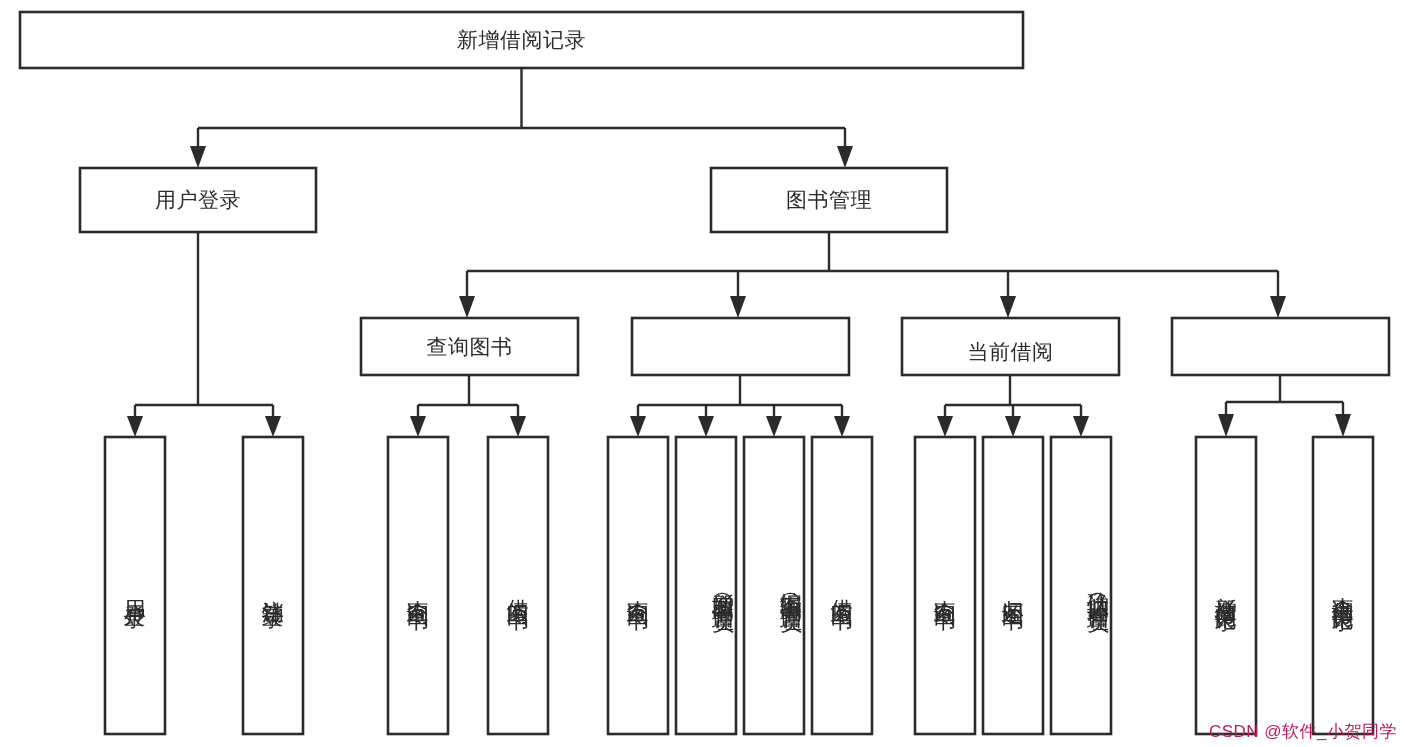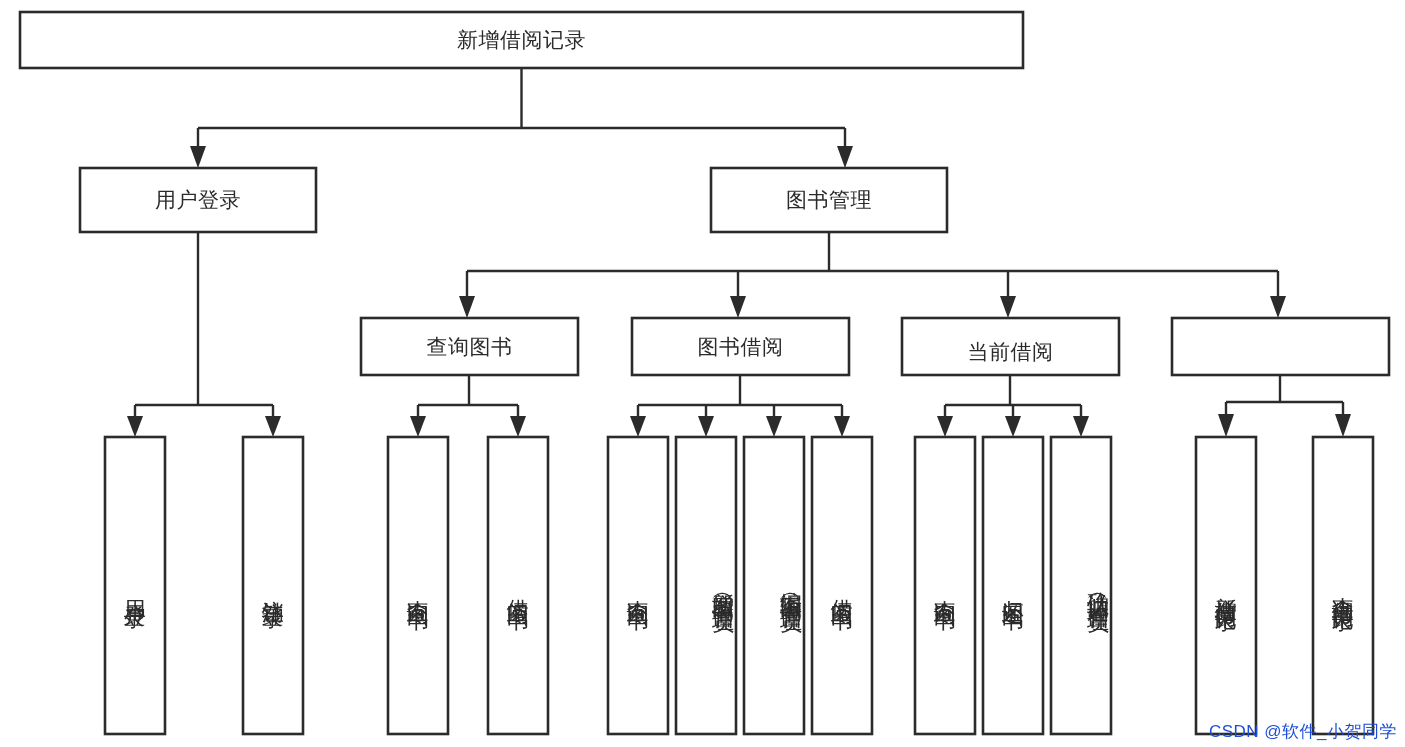--- a/index.html
+++ b/index.html
@@ -61,21 +61,21 @@
     font-size: 22px;
     letter-spacing: 3px;
     line-height: 1.15;
     padding-top: 4px;
   }
   .watermark {
     position: absolute;
     right: 8px;
     bottom: 4px;
     font-size: 17px;
-    color: #1d4ed8;
+    color: #be185d;
     font-family: "Liberation Sans", "DejaVu Sans", sans-serif;
     white-space: nowrap;
     letter-spacing: 0.5px;
   }
 </style>
 </head>
 <body>
 
 <div id="diagram-root">
 
@@ -173,21 +173,20 @@
       <rect class="node-box" x="1313" y="437" width="60" height="297"></rect>
     </g>
   </svg>
 
   <div class="node-label horizontal" style="left:20px; top:12px; width:1003px; height:56px;">新增借阅记录</div>
 
   <div class="node-label horizontal" style="left:80px; top:168px; width:236px; height:64px;">用户登录</div>
   <div class="node-label horizontal" style="left:711px; top:168px; width:236px; height:64px;">图书管理</div>
 
   <div class="node-label horizontal" style="left:361px; top:318px; width:217px; height:57px;">查询图书</div>
-  <div class="node-label horizontal" style="left:632px; top:318px; width:217px; height:57px;">图书借阅</div>
   <div class="node-label horizontal" style="left:902px; top:318px; width:217px; height:67px;">当前借阅</div>
 
   <div class="node-label vertical" style="left:105px; top:437px; width:60px; height:297px;">用户登录</div>
   <div class="node-label vertical" style="left:243px; top:437px; width:60px; height:297px;">注销登录</div>
 
   <div class="node-label vertical" style="left:388px; top:437px; width:60px; height:297px;">查询图书</div>
   <div class="node-label vertical" style="left:488px; top:437px; width:60px; height:297px;">借阅图书</div>
 
   <div class="node-label vertical" style="left:608px; top:437px; width:60px; height:297px;">查询图书</div>
   <div class="node-label vertical" style="left:676px; top:437px; width:60px; height:297px; align-items:flex-start;">新增图书（管理员）</div>

